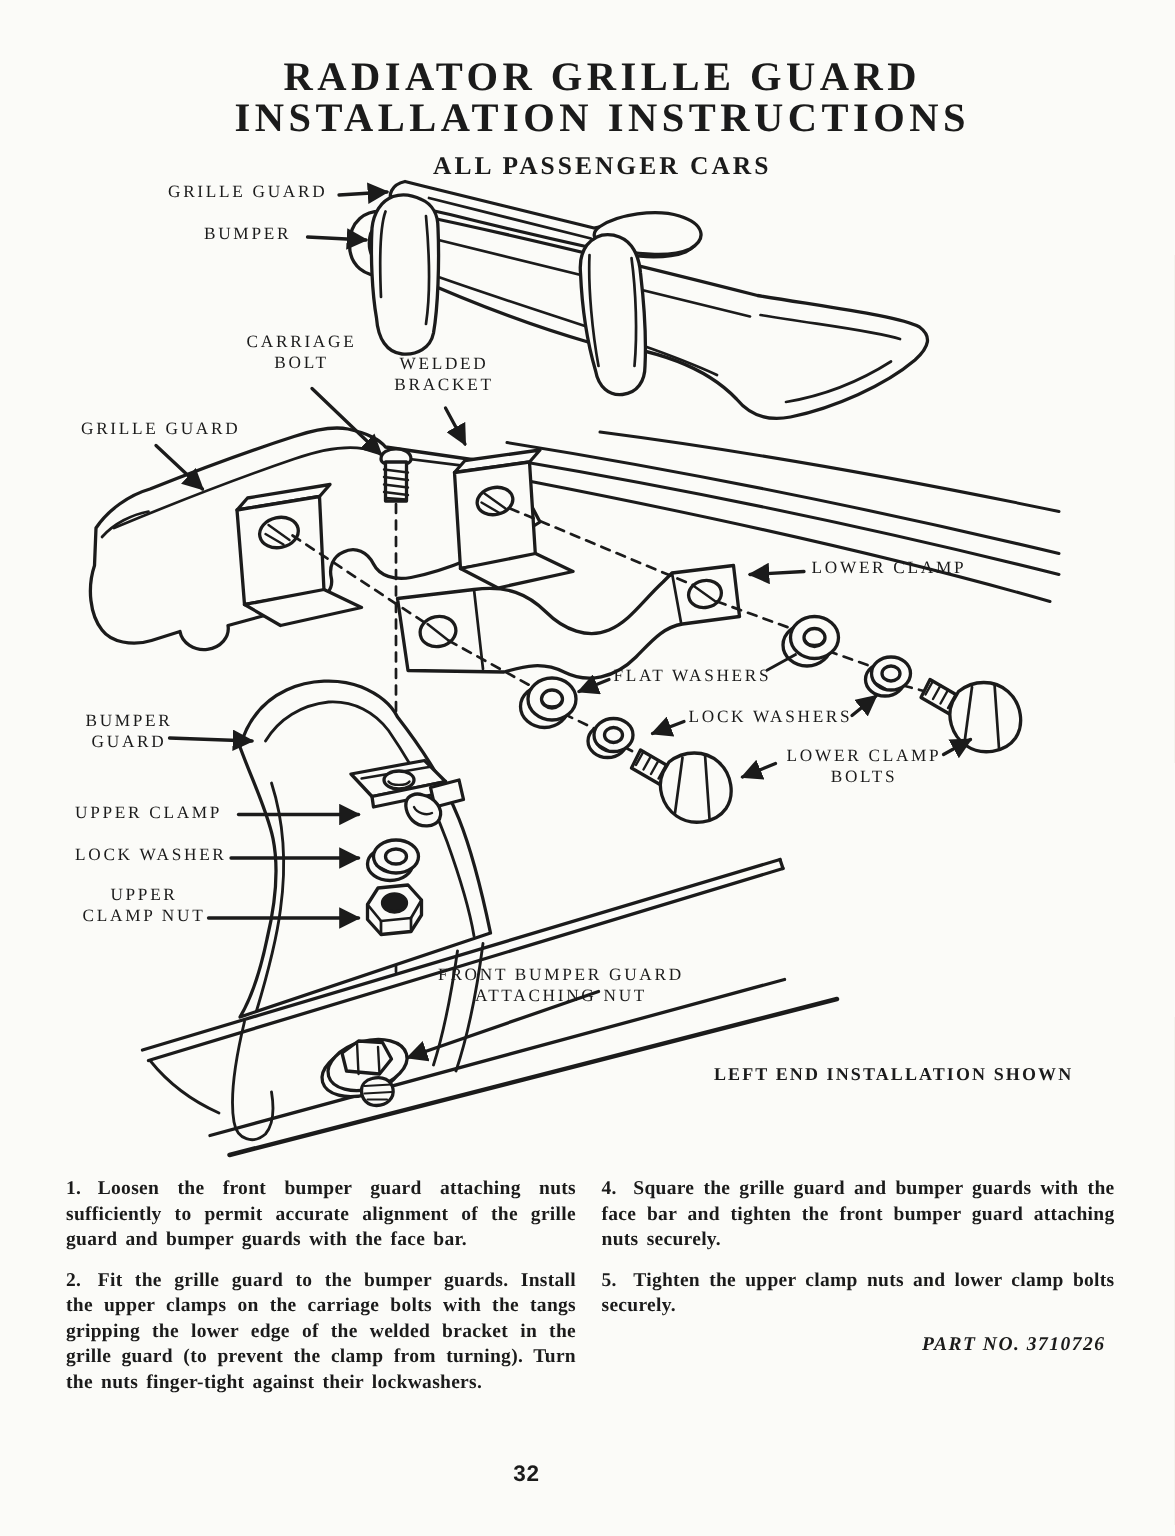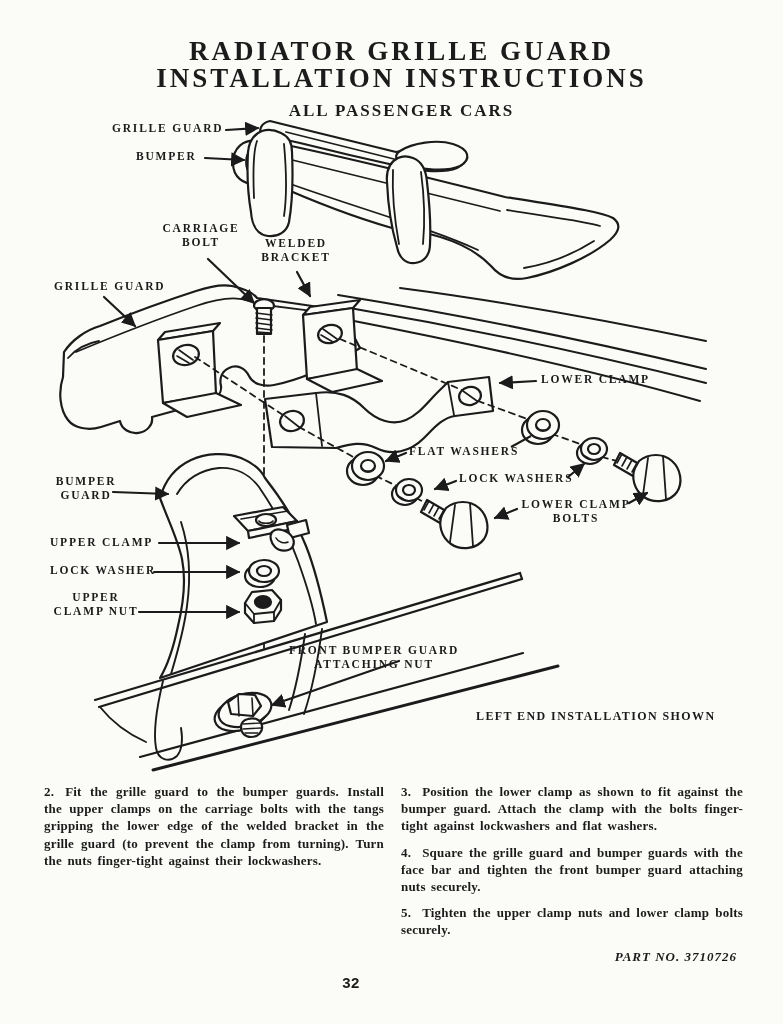--- a/index.html
+++ b/index.html
@@ -2,21 +2,21 @@
 <html><head>
 <meta charset="utf-8">
 <style>
   html,body{margin:0;padding:0;background:#e9e7e2;}
   #page{position:relative;width:783px;height:1024px;background:#fbfbf8;overflow:hidden;
         font-family:"Liberation Serif",serif;color:#1b1b1b;margin:0 auto;padding-left:20px;}
   #diagram{position:absolute;left:0;top:0;width:783px;height:1024px;}
   .titlewrap{position:absolute;left:20px;top:38px;width:763px;text-align:center;}
   .title{font-size:27px;font-weight:bold;letter-spacing:3px;line-height:27px;}
   .subtitle{font-size:17px;font-weight:bold;letter-spacing:2px;margin-top:9px;}
-  .dlabel{position:absolute;font-size:11.5px;font-weight:bold;letter-spacing:1.8px;
+  .dlabel{position:absolute;font-size:11.5px;font-weight:normal;letter-spacing:1.8px;
           line-height:14px;white-space:pre-line;}
   .caption{position:absolute;font-size:12px;font-weight:bold;letter-spacing:1.4px;}
   .col{position:absolute;top:783px;font-size:13px;font-weight:bold;line-height:17.2px;}
   .col p{margin:0 0 9px 0;text-align:justify;word-spacing:2px;letter-spacing:.2px;}
   .pnum{margin-right:11px;}
   .partno{text-align:right;font-weight:bold;letter-spacing:1px;font-size:13px;padding-right:6px;margin-top:1px;font-style:italic;}
   .pageno{position:absolute;left:0;top:974px;width:702px;text-align:center;
           font-family:"Liberation Sans",sans-serif;font-weight:bold;font-size:15px;letter-spacing:.5px;}
 </style>
 </head>
@@ -322,24 +322,24 @@
   <div class="dlabel" style="left:50px;top:535px">UPPER CLAMP</div>
   <div class="dlabel" style="left:50px;top:563px">LOCK WASHER</div>
   <div class="dlabel" style="left:45px;top:590px;width:102px;text-align:center">UPPER
 CLAMP NUT</div>
   <div class="dlabel" style="left:282px;top:643px;width:184px;text-align:center">FRONT BUMPER GUARD
 ATTACHING NUT</div>
 
   <div class="caption" style="left:476px;top:709px">LEFT END INSTALLATION SHOWN</div>
 
   <div class="col" style="left:44px;width:340px">
+    <p><span class="pnum">1.</span><span>Loosen the front bumper guard attaching nuts sufficiently to permit accurate alignment of the grille guard and bumper guards with the face bar.</span></p>
     <p><span class="pnum">2.</span><span>Fit the grille guard to the bumper guards.  Install the upper clamps on the carriage bolts with the tangs gripping the lower edge of the welded bracket in the grille guard (to prevent the clamp from turning).  Turn the nuts finger-tight against their lockwashers.</span></p>
   </div>
 
   <div class="col" style="left:401px;width:342px">
-    <p><span class="pnum">3.</span><span>Position the lower clamp as shown to fit against the bumper guard.  Attach the clamp with the bolts finger-tight against lockwashers and flat washers.</span></p>
     <p><span class="pnum">4.</span><span>Square the grille guard and bumper guards with the face bar and tighten the front bumper guard attaching nuts securely.</span></p>
     <p><span class="pnum">5.</span><span>Tighten the upper clamp nuts and lower clamp bolts securely.</span></p>
     <div class="partno">PART NO. 3710726</div>
   </div>
 
   <div class="pageno">32</div>
 </div>
 
 </body></html>

